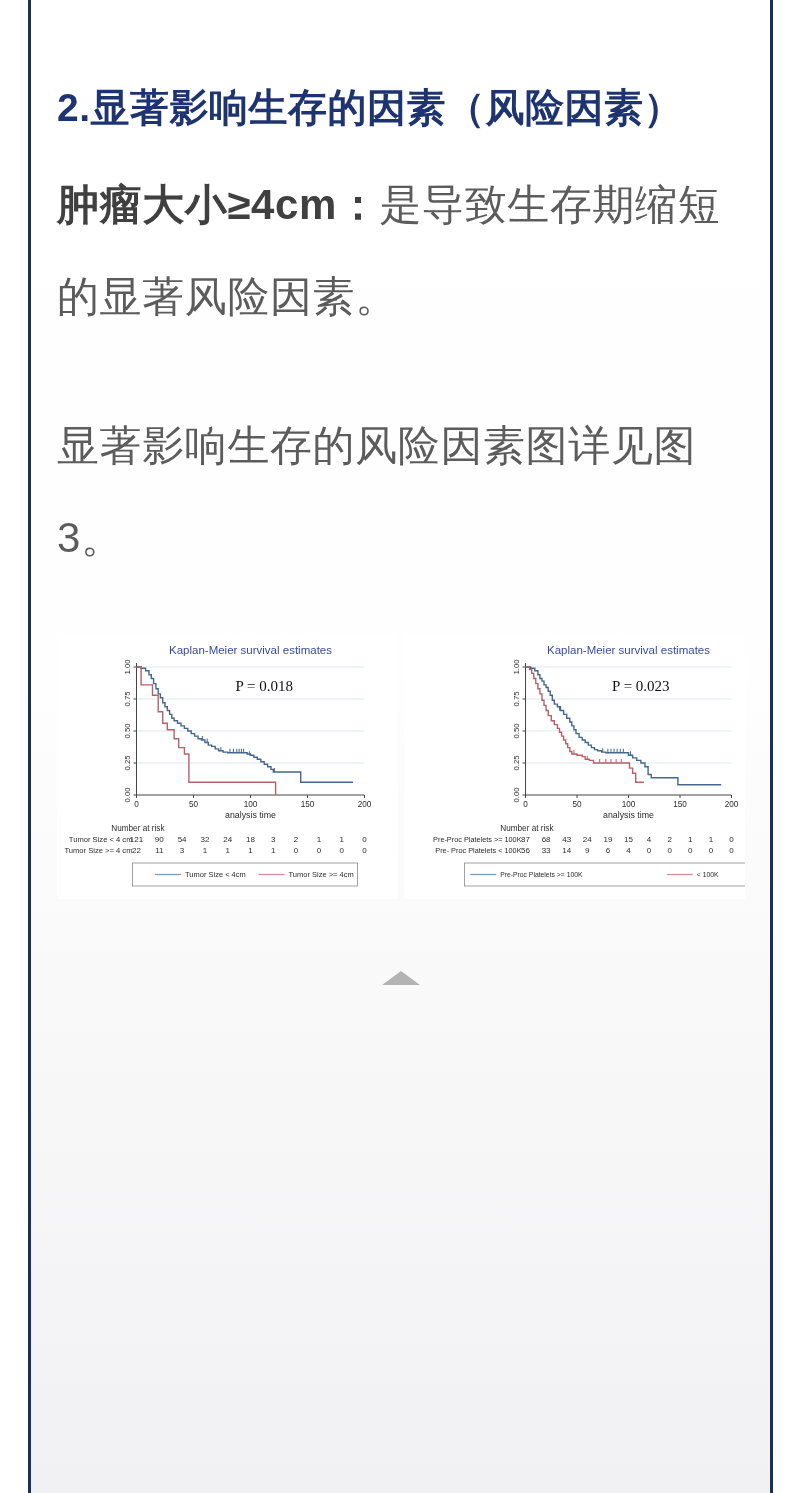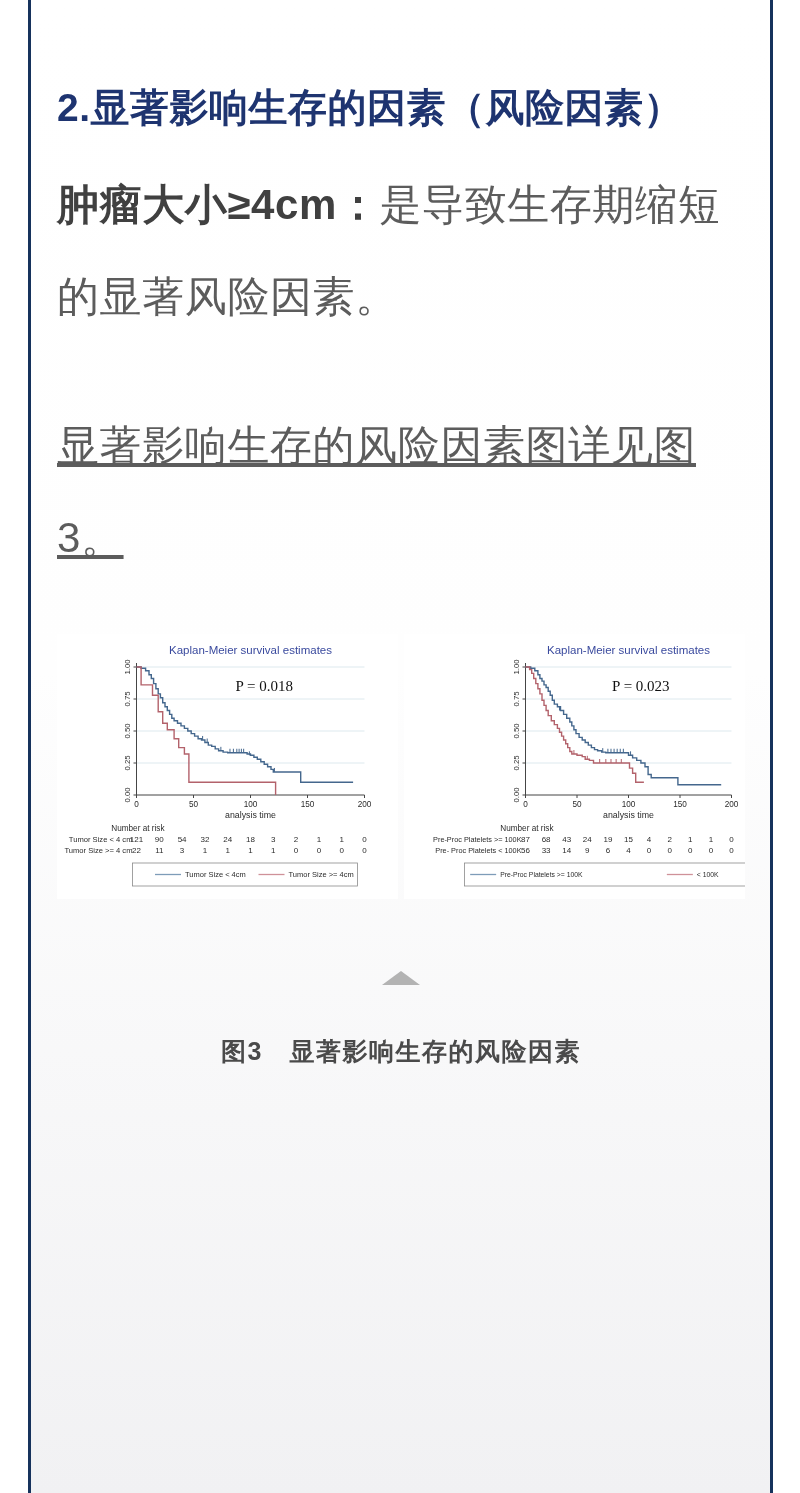--- a/index.html
+++ b/index.html
@@ -9,21 +9,21 @@
   .rail-left{left:28px;}
   .rail-right{left:770px;}
   .content{position:absolute;left:31px;top:0;width:739px;height:1493px;box-sizing:border-box;
            padding:84px 25px 0 26px;
            background:linear-gradient(180deg,#ffffff 0%,#fefefe 45%,#f1f1f3 100%);}
   h1.heading{font-size:39px;line-height:1.25;font-weight:bold;color:#1e3470;
              margin:0 0 26px 0;letter-spacing:0.5px;}
   .para{font-size:42px;line-height:2.2;color:#5c5c5c;margin:0 0 56px 0;letter-spacing:0.6px;}
   .para strong{color:#404040;font-weight:bold;}
   .para.no-gap{margin-bottom:0;}
-  .para.tail{margin:0 0 20px 0;text-decoration:underline;}
+  .para.tail{margin:0 0 20px 0;}
   .figure{display:flex;gap:6px;margin:50px 0 0 0;}
   .figure svg{width:341px;height:265px;display:block;background:#ffffff;}
   .collapse-arrow{width:0;height:0;margin:72px auto 0 auto;
                   border-left:19px solid transparent;border-right:19px solid transparent;
                   border-bottom:14px solid #b3b3b3;}
   .caption{text-align:center;font-size:25px;font-weight:bold;color:#4a4a4a;
            margin-top:50px;letter-spacing:1.5px;}
 </style>
 </head>
 <body>
@@ -194,15 +194,14 @@
           <rect x="60" y="229" width="283" height="23" fill="#ffffff" stroke="#8a8a8a" stroke-width="0.8"></rect>
           <line x1="65.66" y1="240.5" x2="91.66" y2="240.5" stroke="#7e9cb8" stroke-width="1.3"></line>
           <text x="95.66" y="243.3" font-size="6.8" fill="#2b2b2b">Pre-Proc Platelets &gt;= 100K</text>
           <line x1="262.345" y1="240.5" x2="288.345" y2="240.5" stroke="#cf9199" stroke-width="1.3"></line>
           <text x="292.345" y="243.3" font-size="6.8" fill="#2b2b2b">&lt; 100K</text>
         </svg>
     </div>
 
     <div class="collapse-arrow"></div>
 
-    <div class="caption">图3　显著影响生存的风险因素</div>
   </div>
 </div>
 
 </body></html>

